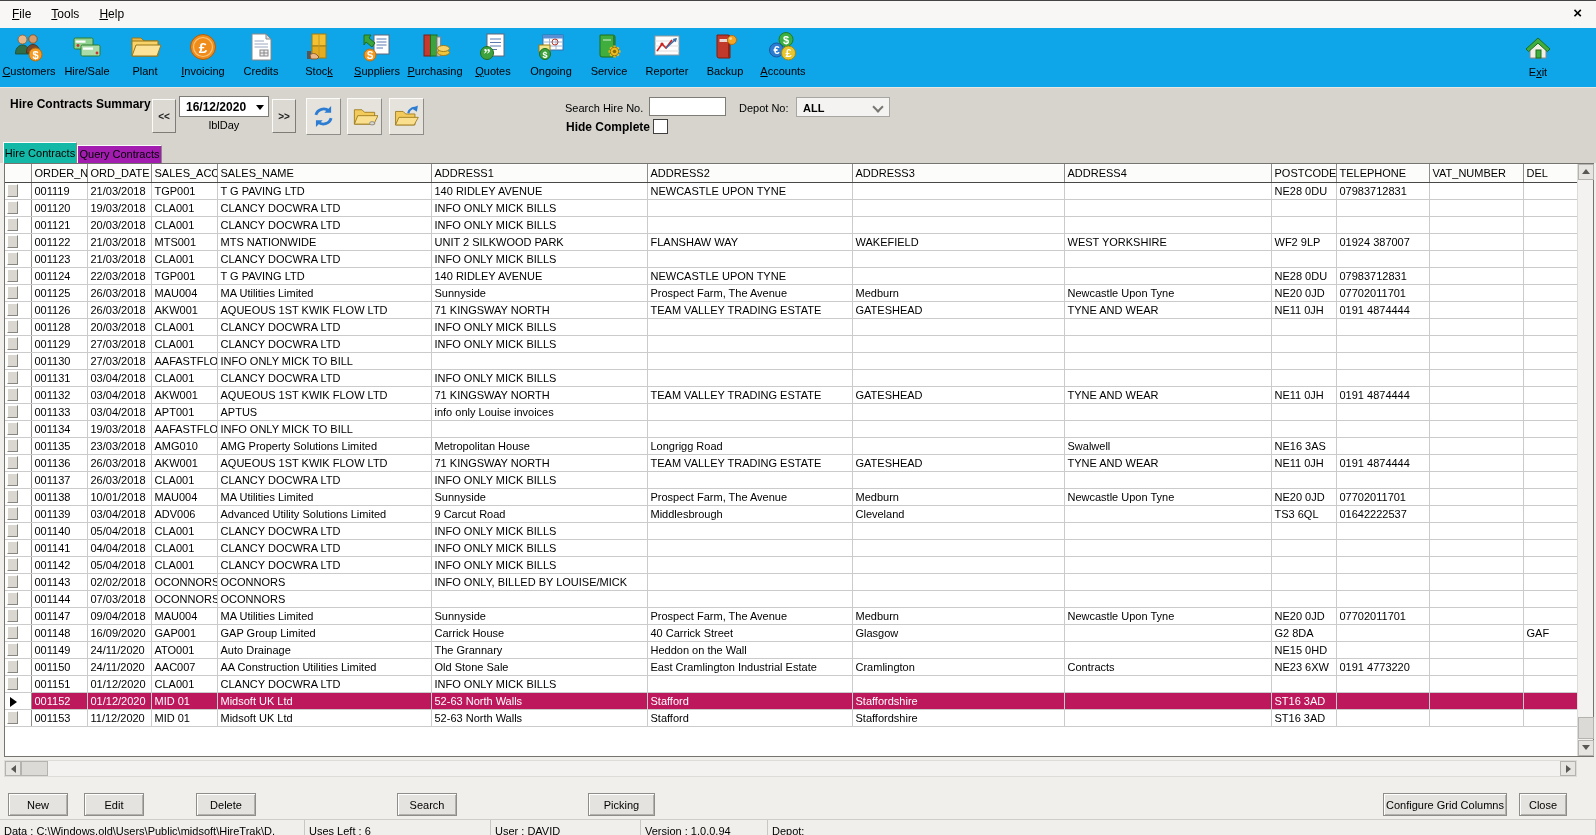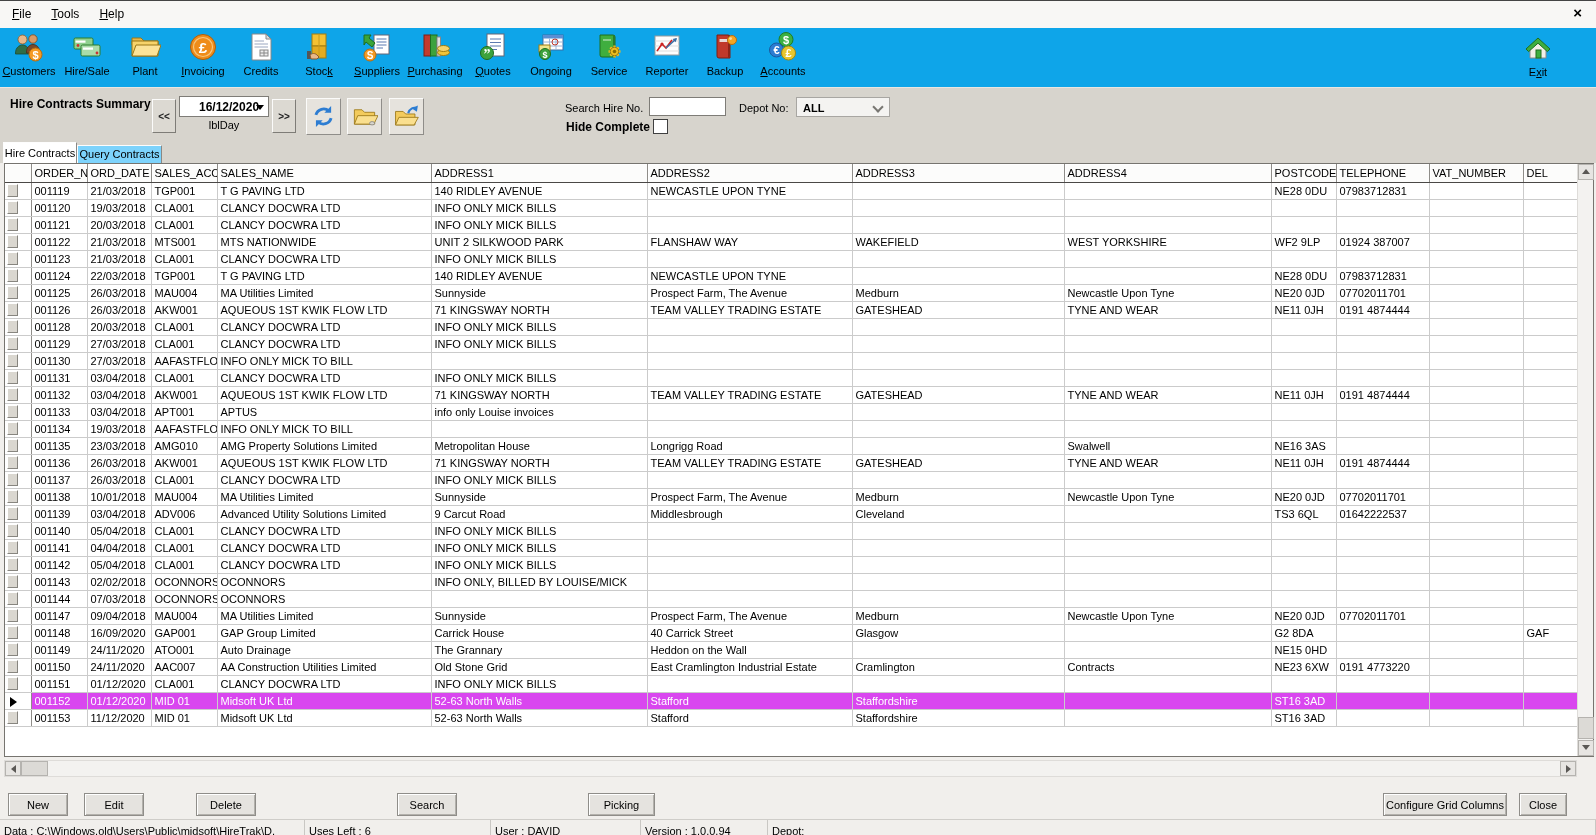--- a/index.html
+++ b/index.html
@@ -20,56 +20,56 @@
   .tlabel{font-size:11px;margin-top:2px;white-space:nowrap;}
   #toolbar-exit{position:absolute;right:29px;top:1px;text-align:right;}
 
   
   #headerpanel{position:absolute;left:0;top:86px;width:100%;height:55px;background:#d7d4cd;border-top:1px solid #e9e7e2;}
   #title{position:absolute;left:10px;top:9px;font-size:12px;font-weight:bold;}
   .navbtn{position:absolute;top:11px;width:24px;height:34px;background:#dcd9d2;border:1px solid;border-color:#fbfbfa #7e7c77 #7e7c77 #fbfbfa;
           font-size:10px;font-weight:bold;font-family:inherit;color:#222;padding:0;}
   #btn-prev{left:152px;} #btn-next{left:272px;}
   #date-combo{position:absolute;left:179px;top:8px;width:90px;height:21px;background:#fff;border:1px solid #7e7c77;box-sizing:border-box;}
-  #date-text{font-size:12px;font-weight:bold;padding:3px 0 0 19px;display:inline-block;}
+  #date-text{font-size:12px;font-weight:bold;padding:3px 0 0 6px;display:inline-block;}
   #date-arrow{position:absolute;right:4px;top:8px;width:0;height:0;border-left:4px solid transparent;border-right:4px solid transparent;border-top:5px solid #000;}
   #lblday{position:absolute;left:179px;top:31px;width:90px;text-align:center;font-size:11px;}
   .hibtn{position:absolute;top:10px;width:35px;height:37px;background:#e6e3dd;border:1px solid;border-color:#fbfbfa #8f8d89 #8f8d89 #fbfbfa;
          padding:3px 0 0 0;box-sizing:border-box;text-align:center;}
   #btn-refresh{left:306px;} #btn-open{left:347px;} #btn-export{left:389px;}
   .hicon{width:27px;height:27px;}
   #search-label{position:absolute;left:565px;top:14px;font-size:11px;}
   #search-input{position:absolute;left:649px;top:9px;width:77px;height:19px;border:1px solid #7e7c77;background:#fff;font-size:11px;
                 padding:0 2px;box-sizing:border-box;font-family:inherit;}
   #depot-label{position:absolute;left:739px;top:14px;font-size:11px;}
   #depot-combo{position:absolute;left:796px;top:9px;width:94px;height:20px;background:#f4f3f1;border:1px solid #a8a6a2;box-sizing:border-box;}
   #depot-value{font-size:11px;font-weight:bold;padding:4px 0 0 6px;display:inline-block;}
   #depot-arrow{position:absolute;right:7px;top:5px;width:6px;height:6px;border-right:2px solid #787672;border-bottom:2px solid #787672;transform:rotate(45deg);}
   #hide-label{position:absolute;left:566px;top:32px;font-size:12px;font-weight:bold;}
   #hide-checkbox{position:absolute;left:653px;top:31px;width:13px;height:13px;background:#fff;border:1px solid #404040;}
 
   
   #tabstrip{position:absolute;left:0;top:141px;width:100%;height:21px;background:#d7d4cd;}
   .tab{position:absolute;box-sizing:border-box;font-size:11px;text-align:center;border:1px solid #8a8884;border-bottom:none;
        border-top-color:#fdfdfd;border-left-color:#fdfdfd;cursor:default;}
-  .tab.active{left:3px;top:0;width:74px;height:21px;background:#ffffff;line-height:20px;z-index:2;}
-  .tab.inactive{left:77px;top:3px;width:85px;height:24px;background:#7dd3fc;line-height:16px;}
+  .tab.active{left:3px;top:0;width:74px;height:21px;background:#14b8a6;line-height:20px;z-index:2;}
+  .tab.inactive{left:77px;top:3px;width:85px;height:24px;background:#a21caf;line-height:16px;}
 
   
   #gridwrap{position:absolute;left:4px;top:162px;width:1590px;height:594px;background:#fff;border:1px solid #76746f;box-sizing:border-box;}
   #grid-table{border-collapse:collapse;table-layout:fixed;width:1572px;}
   #grid-table th{height:18px;font-size:11px;font-weight:normal;text-align:left;padding:0 3px;background:#fcfcfb;
       border-right:1px solid #8f8d89;border-bottom:1px solid #4a4846;box-shadow:inset 1px 1px 0 #fff;
       white-space:nowrap;overflow:hidden;box-sizing:border-box;}
   #grid-table td{height:16.6px;line-height:16px;font-size:11px;padding:0 3px;border-right:1px solid #cbcbcb;border-bottom:1px solid #cbcbcb;
       white-space:nowrap;overflow:hidden;box-sizing:border-box;}
   #grid-table td.ind{padding:0;border-right:1px solid #8f8d89;background:#fff;}
   .indbox{width:11px;height:13px;margin-left:2px;background:#dad7d0;border:1px solid;border-color:#fff #87857f #87857f #fff;box-sizing:border-box;}
   .indarrow{width:0;height:0;border-left:7px solid #000;border-top:5px solid transparent;border-bottom:5px solid transparent;margin:2px 0 0 5px;}
-  tr.sel td:not(.ind){background:#d946ef;color:#fff;border-bottom-color:#0b6fd7;border-right-color:#2b85e2;}
+  tr.sel td:not(.ind){background:#be185d;color:#fff;border-bottom-color:#0b6fd7;border-right-color:#2b85e2;}
 
   
   .sbtn{position:absolute;background:#e7e5e2;border:1px solid #b5b3af;box-sizing:border-box;}
   .arr{width:0;height:0;margin:4px auto 0 auto;}
   .arr-up{border-left:4px solid transparent;border-right:4px solid transparent;border-bottom:5px solid #5a5855;}
   .arr-down{border-left:4px solid transparent;border-right:4px solid transparent;border-top:5px solid #5a5855;}
   .arr-left{border-top:4px solid transparent;border-bottom:4px solid transparent;border-right:5px solid #5a5855;margin-top:3px;}
   .arr-right{border-top:4px solid transparent;border-bottom:4px solid transparent;border-left:5px solid #5a5855;margin-top:3px;}
   #vscroll{position:absolute;top:0;right:0;bottom:0;width:16px;background:#f3f2f0;border-left:1px solid #dedcd9;box-sizing:border-box;}
   #vs-up{top:0;left:0;width:16px;height:16px;}
@@ -901,21 +901,21 @@
             <td></td>
           </tr>
           <tr>
             <td class="ind">
               <div class="indbox"></div>
             </td>
             <td>001150</td>
             <td>24/11/2020</td>
             <td>AAC007</td>
             <td>AA Construction Utilities Limited</td>
-            <td>Old Stone Grid</td>
+            <td>Old Stone Sale</td>
             <td>East Cramlington Industrial Estate</td>
             <td>Cramlington</td>
             <td>Contracts</td>
             <td>NE23 6XW</td>
             <td>0191 4773220</td>
             <td></td>
             <td></td>
           </tr>
           <tr>
             <td class="ind">

